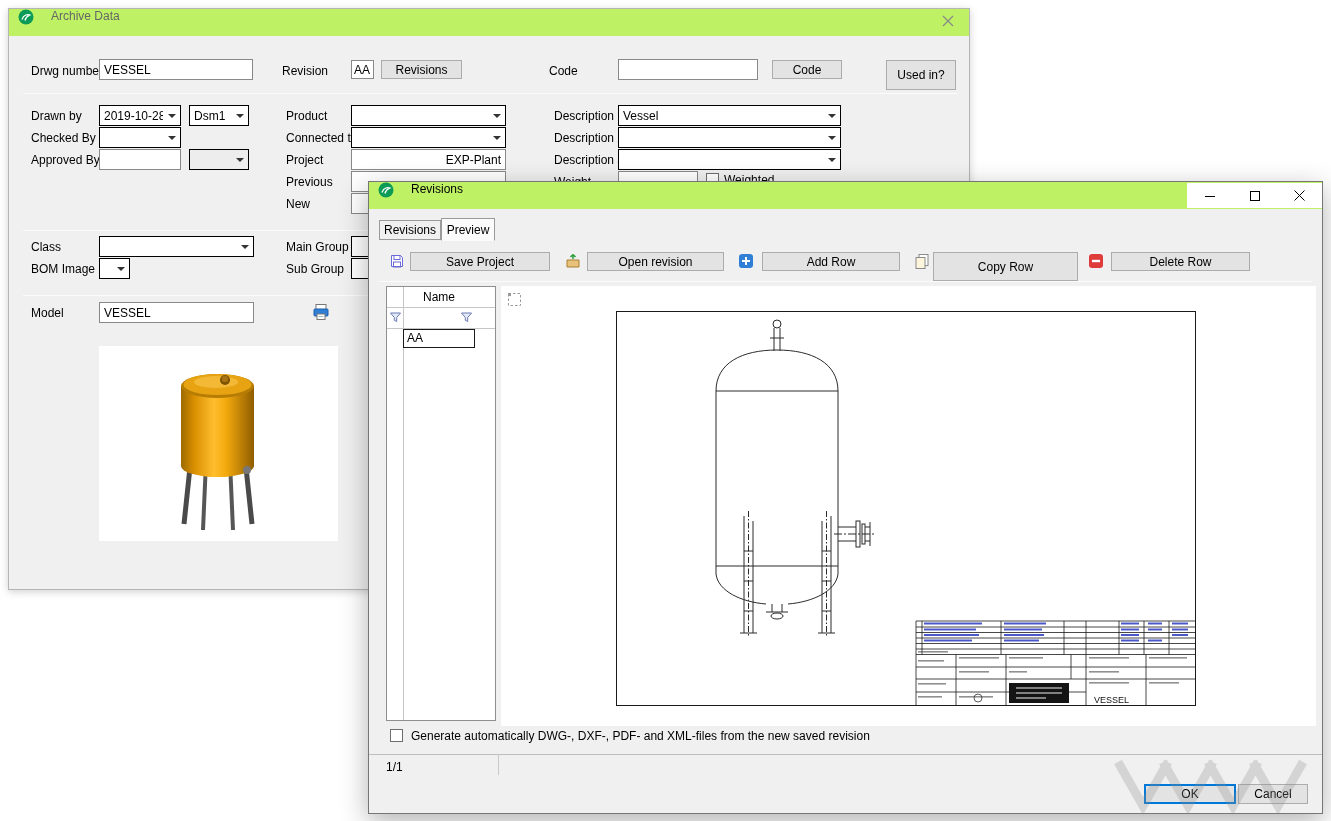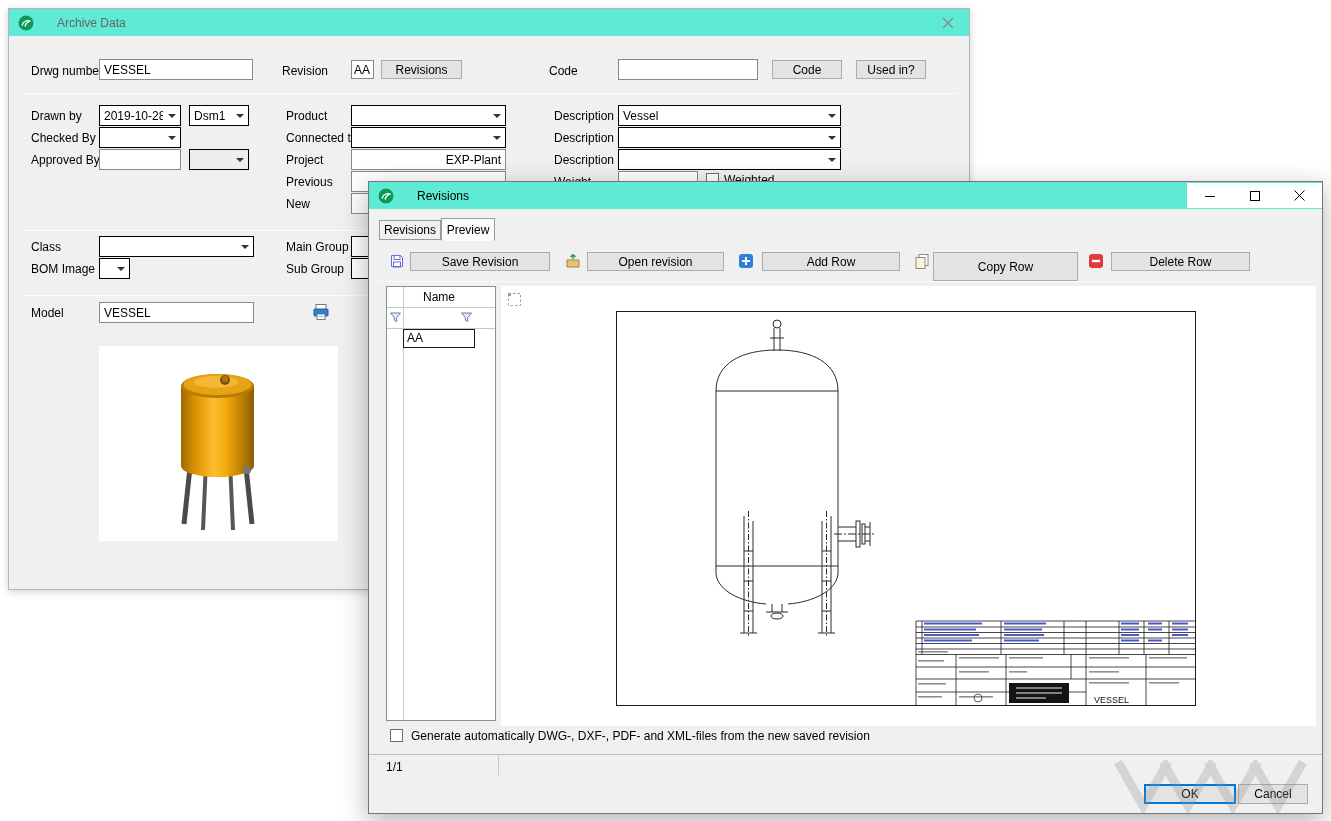--- a/index.html
+++ b/index.html
@@ -1,20 +1,20 @@
 <!DOCTYPE html>
 <html><head>
 <meta charset="utf-8">
 <style>
   *{margin:0;padding:0;box-sizing:border-box}
   html,body{width:1331px;height:821px;font-family:"Liberation Sans",sans-serif;font-size:12px;color:#000;background:#fff;position:relative;overflow:hidden}
   .window{position:absolute;background:#f0f0f0;overflow:hidden}
   #archive-window{left:8px;top:8px;width:962px;height:582px;border:1px solid #b5b5b5;box-shadow:0 2px 8px rgba(0,0,0,.18);z-index:1}
   #revisions-window{left:368px;top:181px;width:955px;height:633px;border:1px solid #767676;box-shadow:0 8px 26px rgba(0,0,0,.30);z-index:2}
-  .titlebar{position:absolute;left:0;top:0;right:0;height:27px;background:#5eead4;display:flex;align-items:center;gap:23px;padding:0 9px}
+  .titlebar{position:absolute;left:0;top:0;right:0;height:27px;background:#bef264;display:flex;gap:17px;padding:0 9px}
   .title-text{font-size:12px}
   #archive-window .title-text{color:#666}
   .lbl{position:absolute;white-space:nowrap;line-height:15px}
   .tb{position:absolute;height:21px;border:1px solid #898989;background:#fff;padding:0 4px;font-family:inherit;font-size:12px;color:#000}
   .btn{position:absolute;background:#e3e3e3;border:1px solid #acacac;font-family:inherit;font-size:12px;color:#000;display:flex;align-items:center;justify-content:center;padding:0;cursor:default}
   .btn.default{border:2px solid #0078d7}
   .combo{position:absolute;height:21px;background:#fff;border:1px solid #000000}
   .combo.disabled{background:#ededed}
   .combo-text{position:absolute;left:4px;right:17px;top:3px;white-space:nowrap;overflow:hidden}
   .combo-arrow{position:absolute;right:4px;top:8px;border-left:4px solid transparent;border-right:4px solid transparent;border-top:4px solid #333;width:0;height:0}
@@ -57,21 +57,21 @@
   </div>
 
   <span class="lbl" style="left:22px;top:55px">Drwg number</span>
   <input class="tb" style="left: 90px; top: 50px; width: 154px;" readonly="" value="VESSEL">
   <span class="lbl" style="left:273px;top:55px">Revision</span>
   <input class="tb" style="left: 342px; top: 51px; width: 23px; height: 19px; padding: 0px 2px;" readonly="" value="AA">
   <button class="btn" style="left:372px;top:51px;width:81px;height:19px">Revisions</button>
   <span class="lbl" style="left:540px;top:55px">Code</span>
   <input class="tb" style="left: 609px; top: 50px; width: 140px;" readonly="" value="">
   <button class="btn" style="left:763px;top:51px;width:70px;height:19px">Code</button>
-  <button class="btn" style="left:847px;top:51px;width:70px;height:19px">Used in?</button>
+  <button class="btn" style="left:877px;top:51px;width:70px;height:30px">Used in?</button>
   <div class="sep" style="left:14px;top:84px;width:934px"></div>
 
   <span class="lbl" style="left:22px;top:100px">Drawn by</span>
   <div class="combo" style="left:90px;top:96px;width:82px">
     <span class="combo-text">2019-10-28</span>
     <span class="combo-arrow"></span>
   </div>
   <div class="combo" style="left:180px;top:96px;width:60px">
     <span class="combo-text">Dsm1</span>
     <span class="combo-arrow"></span>
@@ -215,21 +215,21 @@
   <div class="tab" style="left:10px;top:38px;width:62px;height:20px">Revisions</div>
   <div class="tab active" style="left:72px;top:36px;width:54px;height:23px">Preview</div>
 
   <span class="abs-icon" style="left:20px;top:71px">
     <svg width="16" height="16" viewBox="0 0 16 16">
         <path d="M2.5,2.5 h9 l2,2 v9 h-11 z" fill="#fff" stroke="#6a6ad8"></path>
         <rect x="5" y="2.5" width="6" height="4" fill="none" stroke="#6a6ad8"></rect>
         <rect x="4.5" y="9" width="7" height="5" fill="none" stroke="#6a6ad8"></rect>
       </svg>
   </span>
-  <button class="btn" style="left:41px;top:70px;width:140px;height:19px">Save Revision</button>
+  <button class="btn" style="left:41px;top:70px;width:140px;height:19px">Save Project</button>
   <span class="abs-icon" style="left:196px;top:71px">
     <svg width="16" height="16" viewBox="0 0 16 16">
         <path d="M2,7 h12 v7 h-12 z" fill="#e8c27a" stroke="#a87f33"></path>
         <path d="M8,6 V1.5 M8,1.5 L5.5,4 M8,1.5 L10.5,4" stroke="#2e9e3f" stroke-width="1.5" fill="none"></path>
       </svg>
   </span>
   <button class="btn" style="left:218px;top:70px;width:137px;height:19px">Open revision</button>
   <span class="abs-icon" style="left:369px;top:71px">
     <svg width="16" height="16" viewBox="0 0 16 16">
         <rect x="1" y="1" width="14" height="14" rx="3" fill="#2f7fd6"></rect>

